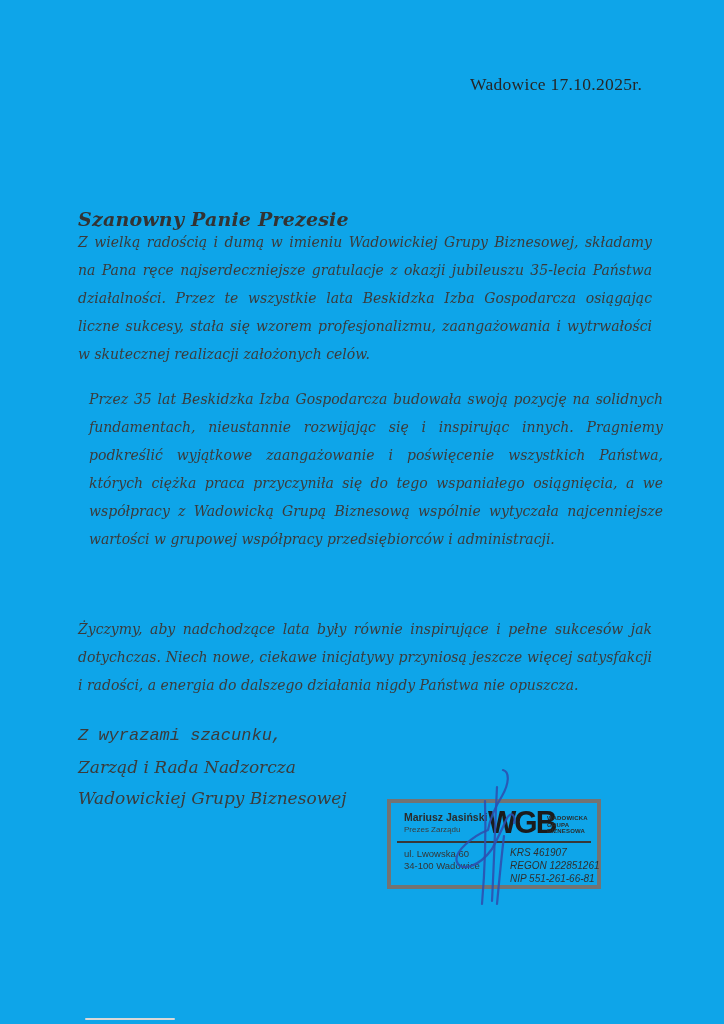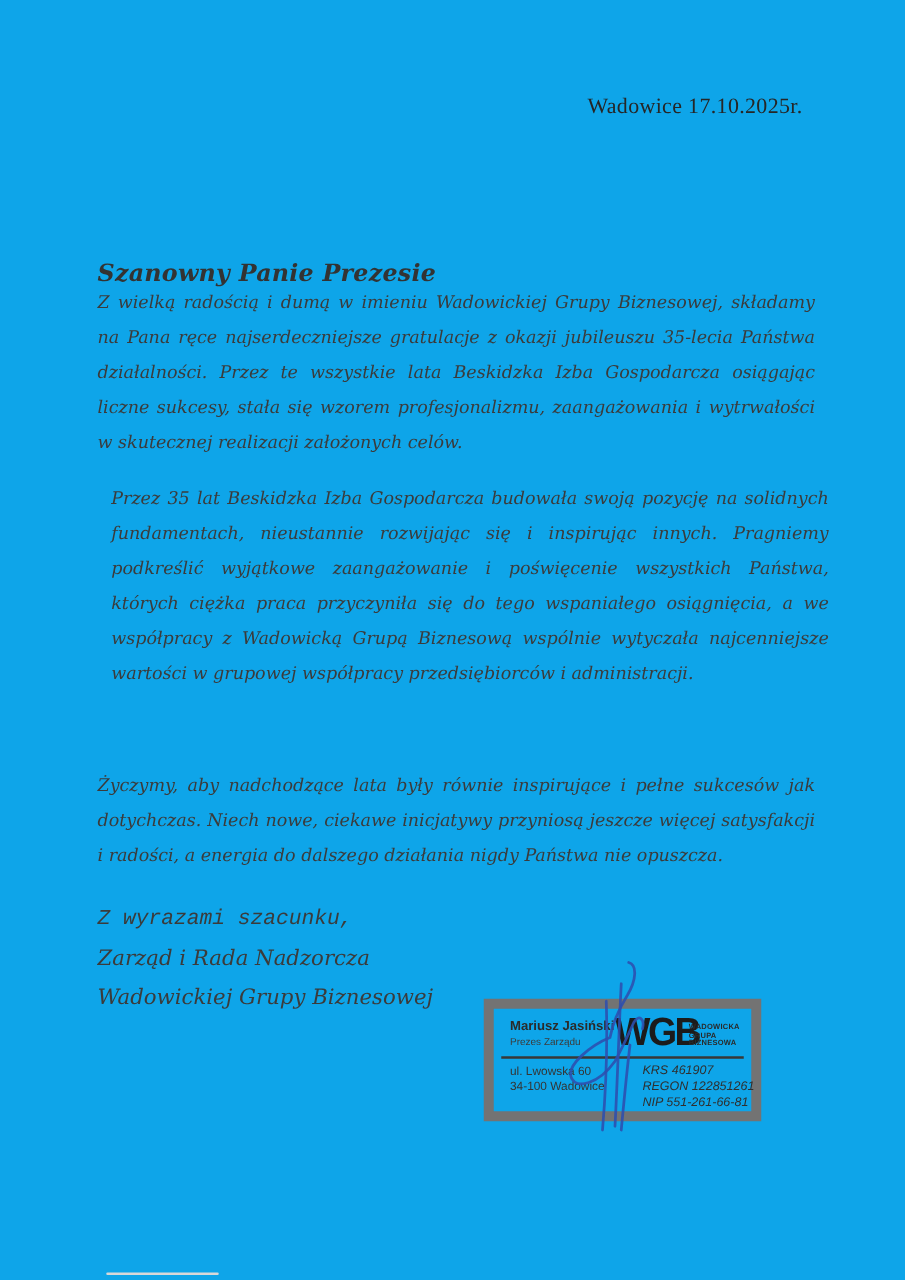--- a/index.html
+++ b/index.html
@@ -35,21 +35,21 @@
     position:absolute;left:78px;
     font-style:italic;font-size:17px;color:#3b3b3b;white-space:nowrap;
   }
   .cl0{top:726px;font-family:Liberation Mono, monospace;}
   .cl1{top:757px;}
   .cl2{top:788px;}
 
   
   .stamp{
     position:absolute;left:387px;top:799px;width:206px;height:82px;
-    border:8px solid #737373;background:transparent;
+    border:4px solid #737373;background:transparent;
     font-family:"Liberation Sans", sans-serif;color:#2e2e2e;
   }
   .stamp .name{position:absolute;left:13px;top:8px;font-size:10.5px;font-weight:bold;color:#2b2b2b;white-space:nowrap;}
   .stamp .title{position:absolute;left:13px;top:22px;font-size:8px;color:#3c3c3c;white-space:nowrap;}
   .stamp .rule{position:absolute;left:6px;right:6px;top:38px;height:2px;background:#383838;}
   .stamp .logo{
     position:absolute;left:97px;top:2px;
     font-size:30px;font-weight:700;letter-spacing:-2px;color:#1b1b1b;
     font-family:"Liberation Sans", sans-serif;transform:scaleY(1.05);transform-origin:top left;
     white-space:nowrap;

